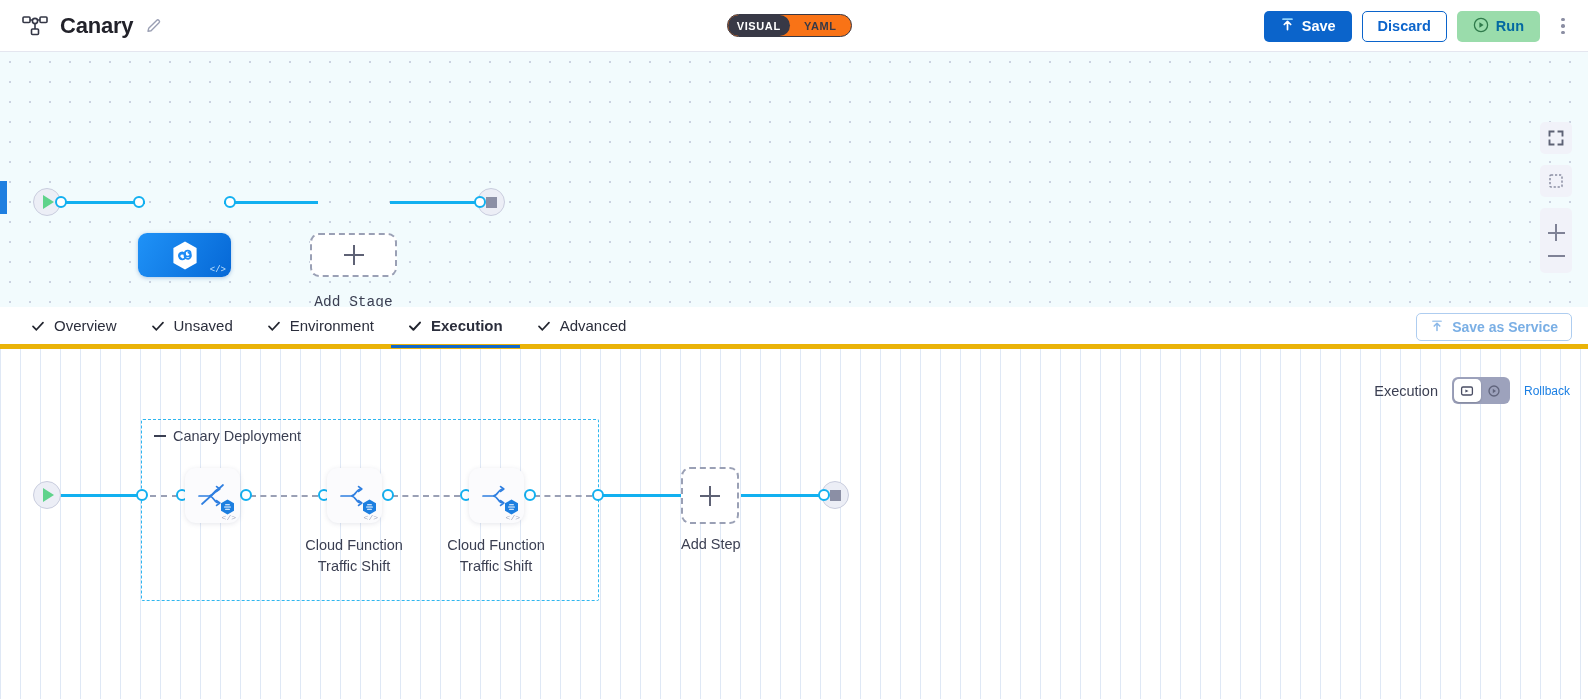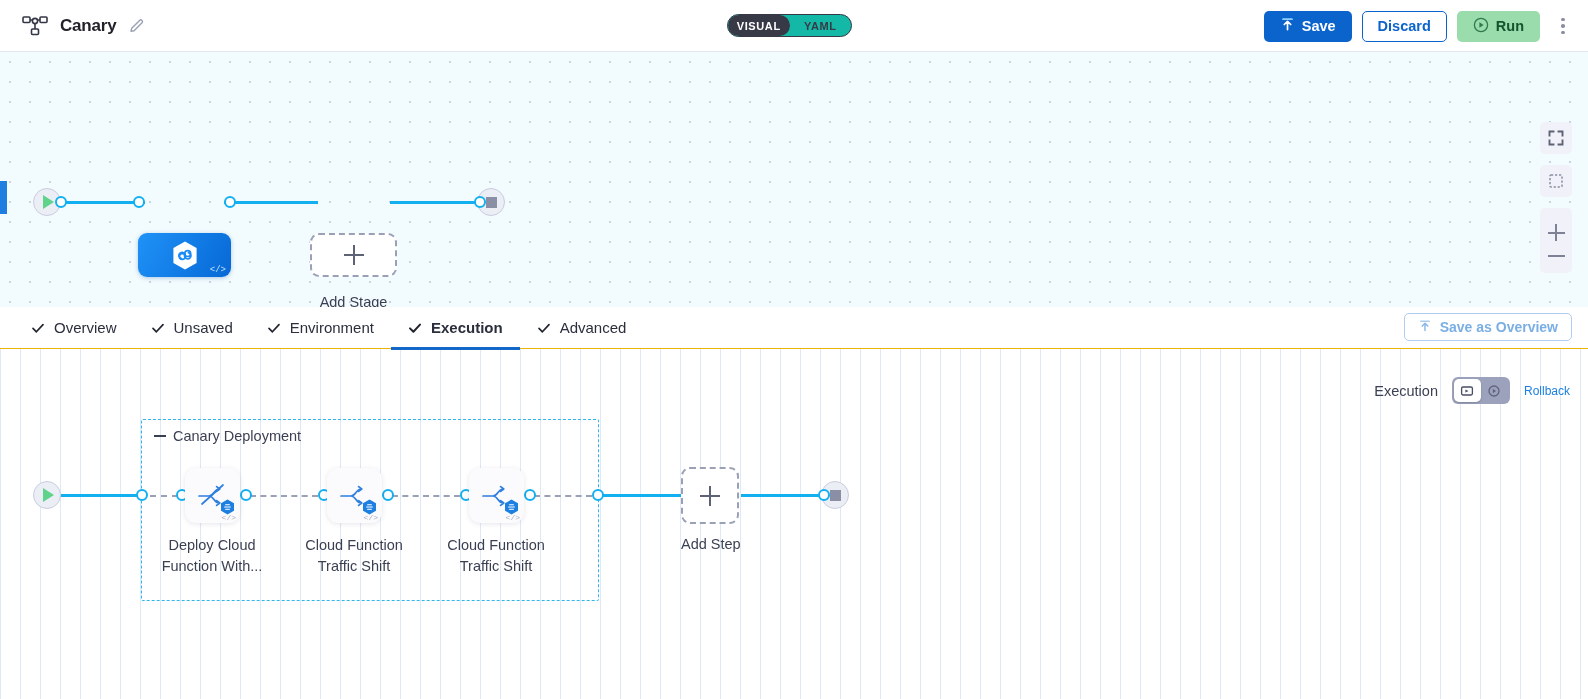--- a/index.html
+++ b/index.html
@@ -16,31 +16,31 @@
     position: absolute; top: 0; left: 0;
     width: 1588px; height: 52px;
     background: #ffffff;
     border-bottom: 1px solid #e4e6ef;
     display: flex; align-items: center;
     z-index: 40;
   }
   .hdr-left { display: flex; align-items: center; padding-left: 22px; gap: 12px; }
   .pipeline-glyph { width: 26px; height: 22px; display: block; }
   .pipeline-title {
-    font-size: 17px; font-weight: bold; color: #22222a;
+    font-size: 22px; font-weight: bold; color: #22222a;
     letter-spacing: -0.2px;
   }
   .edit-pencil { width: 18px; height: 18px; display: block; cursor: pointer; }
 
   .hdr-center {
     position: absolute; left: 727px; top: 14px;
     width: 125px; height: 23px;
     border: 1px solid #383946;
     border-radius: 12px;
-    background: #14b8a6;
+    background: #f97316;
     display: flex; align-items: center;
     overflow: hidden;
   }
   .seg {
     flex: 1; height: 100%;
     display: flex; align-items: center; justify-content: center;
     font-size: 11px; font-weight: bold; letter-spacing: 0.6px;
     cursor: pointer; user-select: none;
   }
   .seg.on { background: #383946; color: #ffffff; border-radius: 12px; }
@@ -58,21 +58,21 @@
   }
   .dot-orange { width: 9px; height: 9px; border-radius: 50%; background: #f4661c; }
   .btn {
     height: 31px; padding: 0 15px; border-radius: 5px;
     display: flex; align-items: center; gap: 7px;
     font-size: 14.5px; font-weight: bold; cursor: pointer;
     border: 1px solid transparent; white-space: nowrap;
   }
   .btn-save { background: #0b64cb; color: #ffffff; }
   .btn-discard { background: #ffffff; color: #0b64cb; border-color: #0b64cb; }
-  .btn-run { background: #9adcab; color: #14532d; }
+  .btn-run { background: #9adcab; color: #0369a1; }
   .kebab {
     width: 22px; height: 32px; margin-left: 2px;
     display: flex; flex-direction: column; align-items: center;
     justify-content: center; gap: 3px; cursor: pointer;
   }
   .kebab i { width: 3.5px; height: 3.5px; border-radius: 50%; background: #8b8ea3; display: block; }
 
   
   .canvas-top {
     position: absolute; top: 52px; left: 0;
@@ -156,21 +156,21 @@
   .node-cap {
     position: absolute; text-align: center;
     font-size: 14.5px; color: #3b3f52; line-height: 1.45;
     white-space: nowrap;
   }
 
   
   .tabbar {
     position: absolute; top: 307px; left: 0;
     width: 1588px; height: 42px;
-    background: #ffffff; border-bottom: 1px solid #eab308;
+    background: #ffffff; border-bottom: 5px solid #eab308;
     display: flex; align-items: center;
     z-index: 30;
   }
   .tab {
     height: 42px; padding: 0 17px;
     display: flex; align-items: center; gap: 9px;
     font-size: 15px; color: #2b2e3c; cursor: pointer;
     position: relative;
   }
   .tab:first-child { margin-left: 14px; }
@@ -340,21 +340,21 @@
       </svg>
     </span>
     <span class="code-badge">&lt;/&gt;</span>
   </div>
   <div class="port" style="left:224px; top:144px;"></div>
   <div class="node-cap" style="left:138px; top:240px; width:93px;margin-top:48px;">helloHttp</div>
 
   <div class="node-add" style="left:310px; top:181px;">
     <span class="plus-glyph"></span>
   </div>
-  <div class="node-cap" style="left:310px; top:240px; width:87px;">Add Stage</div>
+  <div class="node-cap" style="left:310px; top:240px; width:87px;font-family:Liberation Mono, monospace;">Add Stage</div>
 
   <div class="port" style="left:474px; top:144px;"></div>
   <div class="endcap" style="left:477px; top:136px;">
     <span class="sq-stop"></span>
   </div>
 
   <div class="canvas-ctrls">
     <div class="ctrl-box ctrl-single">
       <svg class="ctrl-ico" viewBox="0 0 16 16">
         <path d="M1.5 5.5 V1.5 H5.5 M10.5 1.5 H14.5 V5.5 M14.5 10.5 V14.5 H10.5 M5.5 14.5 H1.5 V10.5" fill="none" stroke="#5e6275" stroke-width="1.9" stroke-linecap="square"></path>
@@ -414,21 +414,21 @@
     <span>Advanced</span>
   </div>
 
   <div class="tpl-btn">
     <span>
       <svg width="14" height="14" viewBox="0 0 15 15">
         <path d="M3 2.4 H12" stroke="#a9cbee" stroke-width="1.6" stroke-linecap="round"></path>
         <path d="M7.5 12.4 V4.8 M4.5 7.6 L7.5 4.6 L10.5 7.6" fill="none" stroke="#8bb8e8" stroke-width="1.6" stroke-linecap="round" stroke-linejoin="round"></path>
       </svg>
     </span>
-    <span>Save as Overview</span>
+    <span>Save as Service</span>
   </div>
 </div>
 
 <div class="canvas-bottom">
 
   <div class="exec-bar">
     <span class="exec-label">Execution</span>
     <div class="exec-toggle">
       <div class="exec-opt sel">
         <svg width="14" height="14" viewBox="0 0 14 14">
@@ -478,24 +478,20 @@
     </span>
     <span class="step-hex">
       <svg viewBox="0 0 15 16" width="15" height="16">
         <path d="M7.5 0.6 L14 4.3 L14 11.7 L7.5 15.4 L1 11.7 L1 4.3 Z" fill="#1d7fe0"></path>
         <path d="M4.6 8 H10.4 M5.6 5.8 H9.4 M5.6 10.2 H9.4" stroke="#ffffff" stroke-width="1.1" stroke-linecap="round"></path>
       </svg>
     </span>
     <span class="step-code">&lt;/&gt;</span>
   </div>
   <div class="port" style="left:240px; top:140px;"></div>
-  <div class="step-cap" style="left:142px; top:186px;">
-    <div>Deploy Cloud</div>
-    <div>Function With...</div>
-  </div>
 
   <div class="port" style="left:318px; top:140px;"></div>
   <div class="step-node" style="left:327px; top:119px;">
     <span>
       <svg class="step-ico" viewBox="0 0 34 28">
         <path d="M3 14 H13 M13 14 C18 14 18 7 23 7 M13 14 C18 14 18 21 23 21" fill="none" stroke="#2f7fe0" stroke-width="1.7" stroke-linecap="round"></path>
         <path d="M20.6 4.6 L23.8 7 L20.6 9.4" fill="none" stroke="#2f7fe0" stroke-width="1.7" stroke-linecap="round" stroke-linejoin="round"></path>
         <path d="M20.6 18.6 L23.8 21 L20.6 23.4" fill="none" stroke="#2f7fe0" stroke-width="1.7" stroke-linecap="round" stroke-linejoin="round"></path>
       </svg>
     </span>

